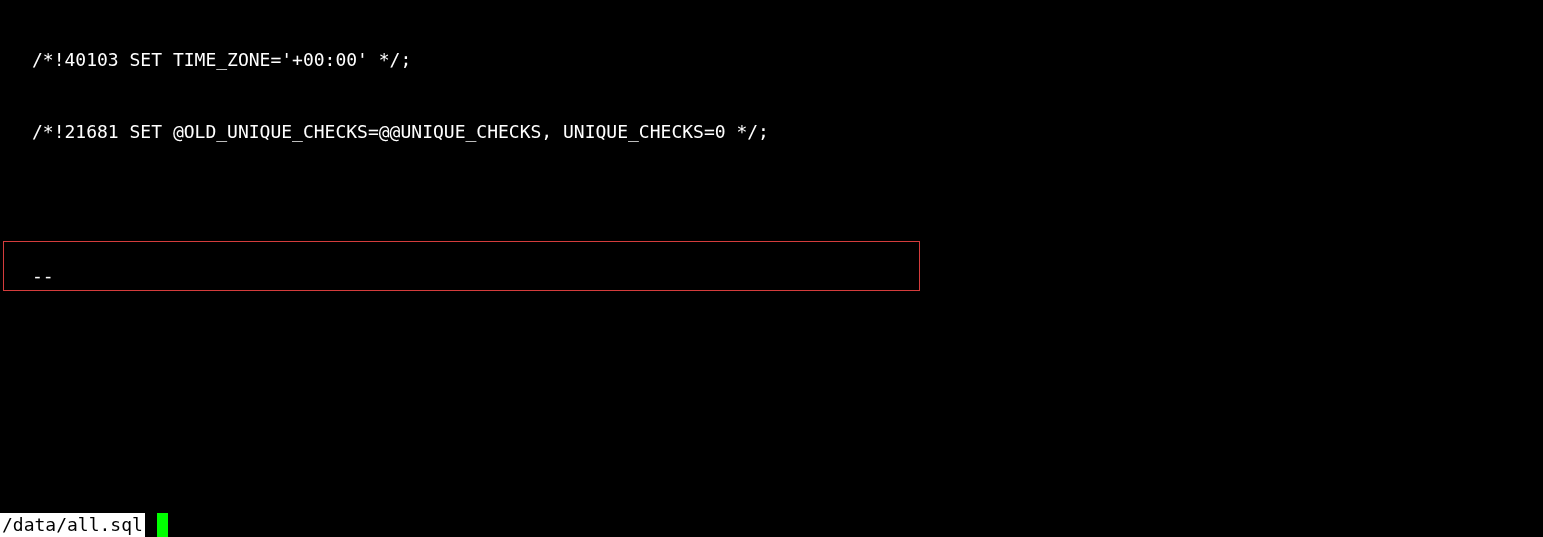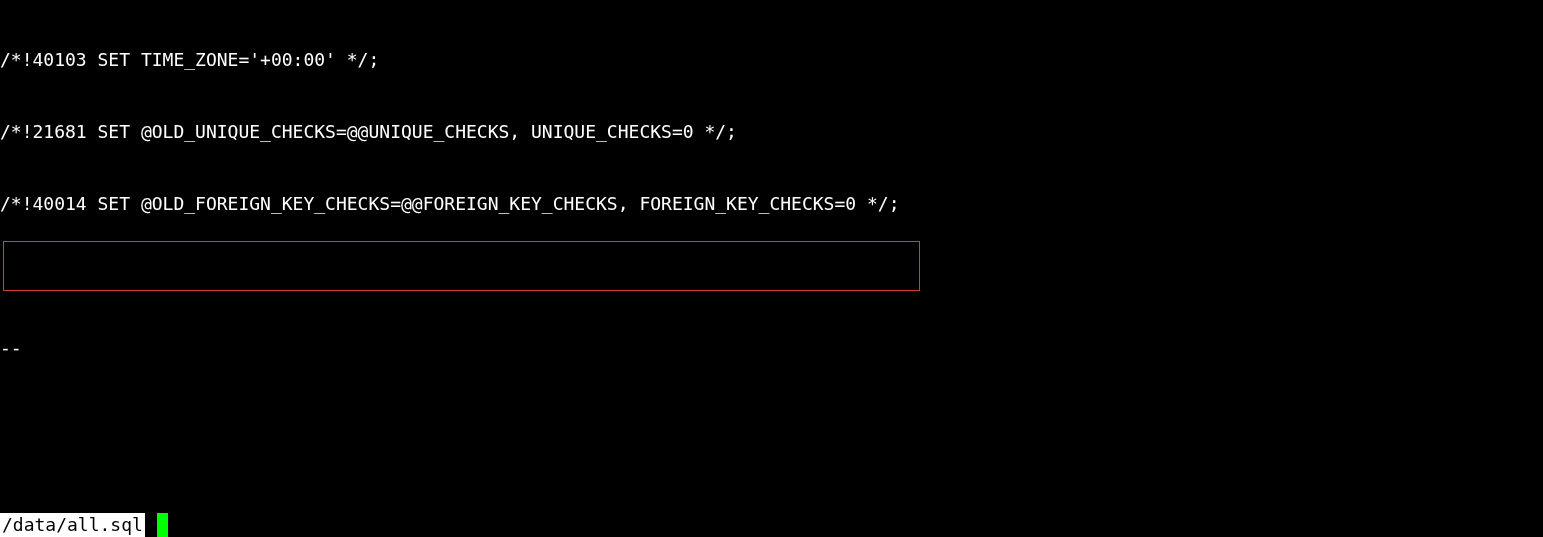--- a/index.html
+++ b/index.html
@@ -15,20 +15,21 @@
     overflow: hidden;
     position: relative;
   }
   .terminal {
     white-space: pre;
     padding: 0;
   }
   .line {
     height: 24px;
     white-space: pre;
+    margin-left: 32px;
   }
   .highlight-box {
     position: absolute;
     border: 1px solid #d43c3c;
     pointer-events: none;
     box-sizing: border-box;
   }
   .status-bar {
     position: absolute;
     left: 0;
@@ -50,21 +51,20 @@
     height: 24px;
     background: #00ff00;
   }
 </style>
 </head>
 <body>
 
 <div class="terminal">
   <div class="line">/*!40103 SET TIME_ZONE='+00:00' */;</div>
   <div class="line">/*!21681 SET @OLD_UNIQUE_CHECKS=@@UNIQUE_CHECKS, UNIQUE_CHECKS=0 */;</div>
-  <div class="line">/*!40014 SET @OLD_FOREIGN_KEY_CHECKS=@@FOREIGN_KEY_CHECKS, FOREIGN_KEY_CHECKS=0 */;</div>
   <div class="line"></div>
   <div class="line">--</div>
   
   
   
   
   
   
   
   

